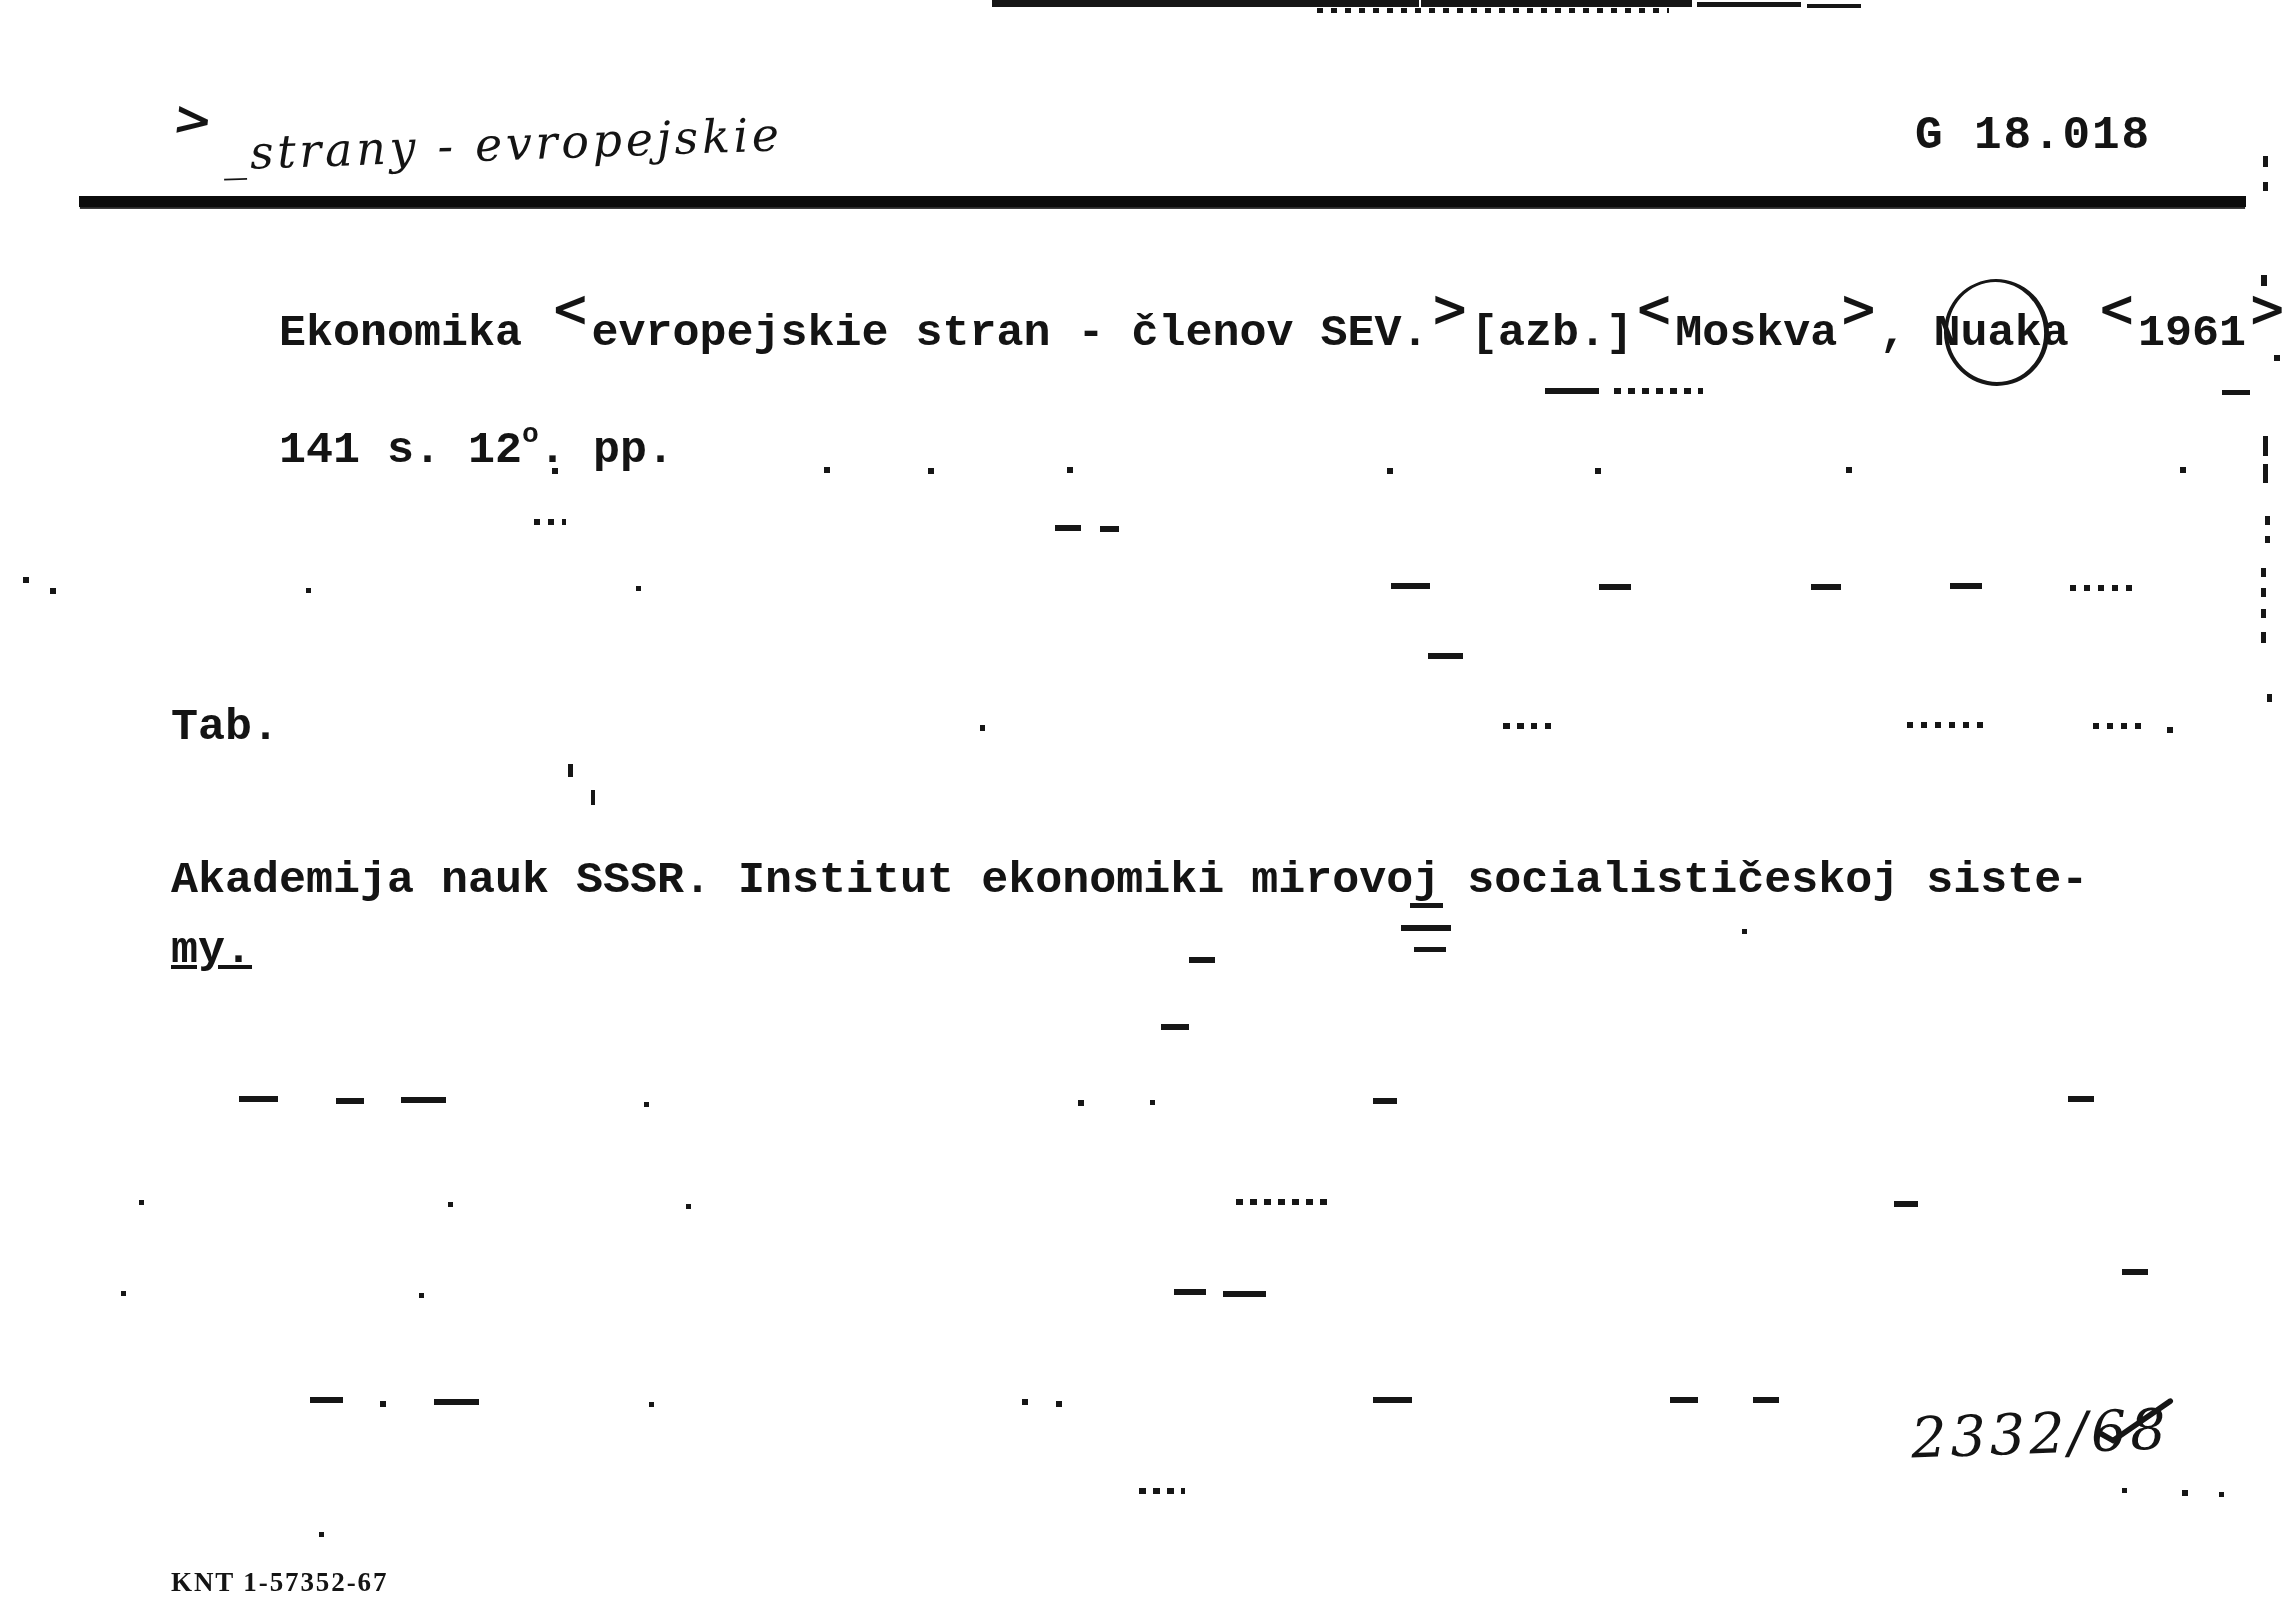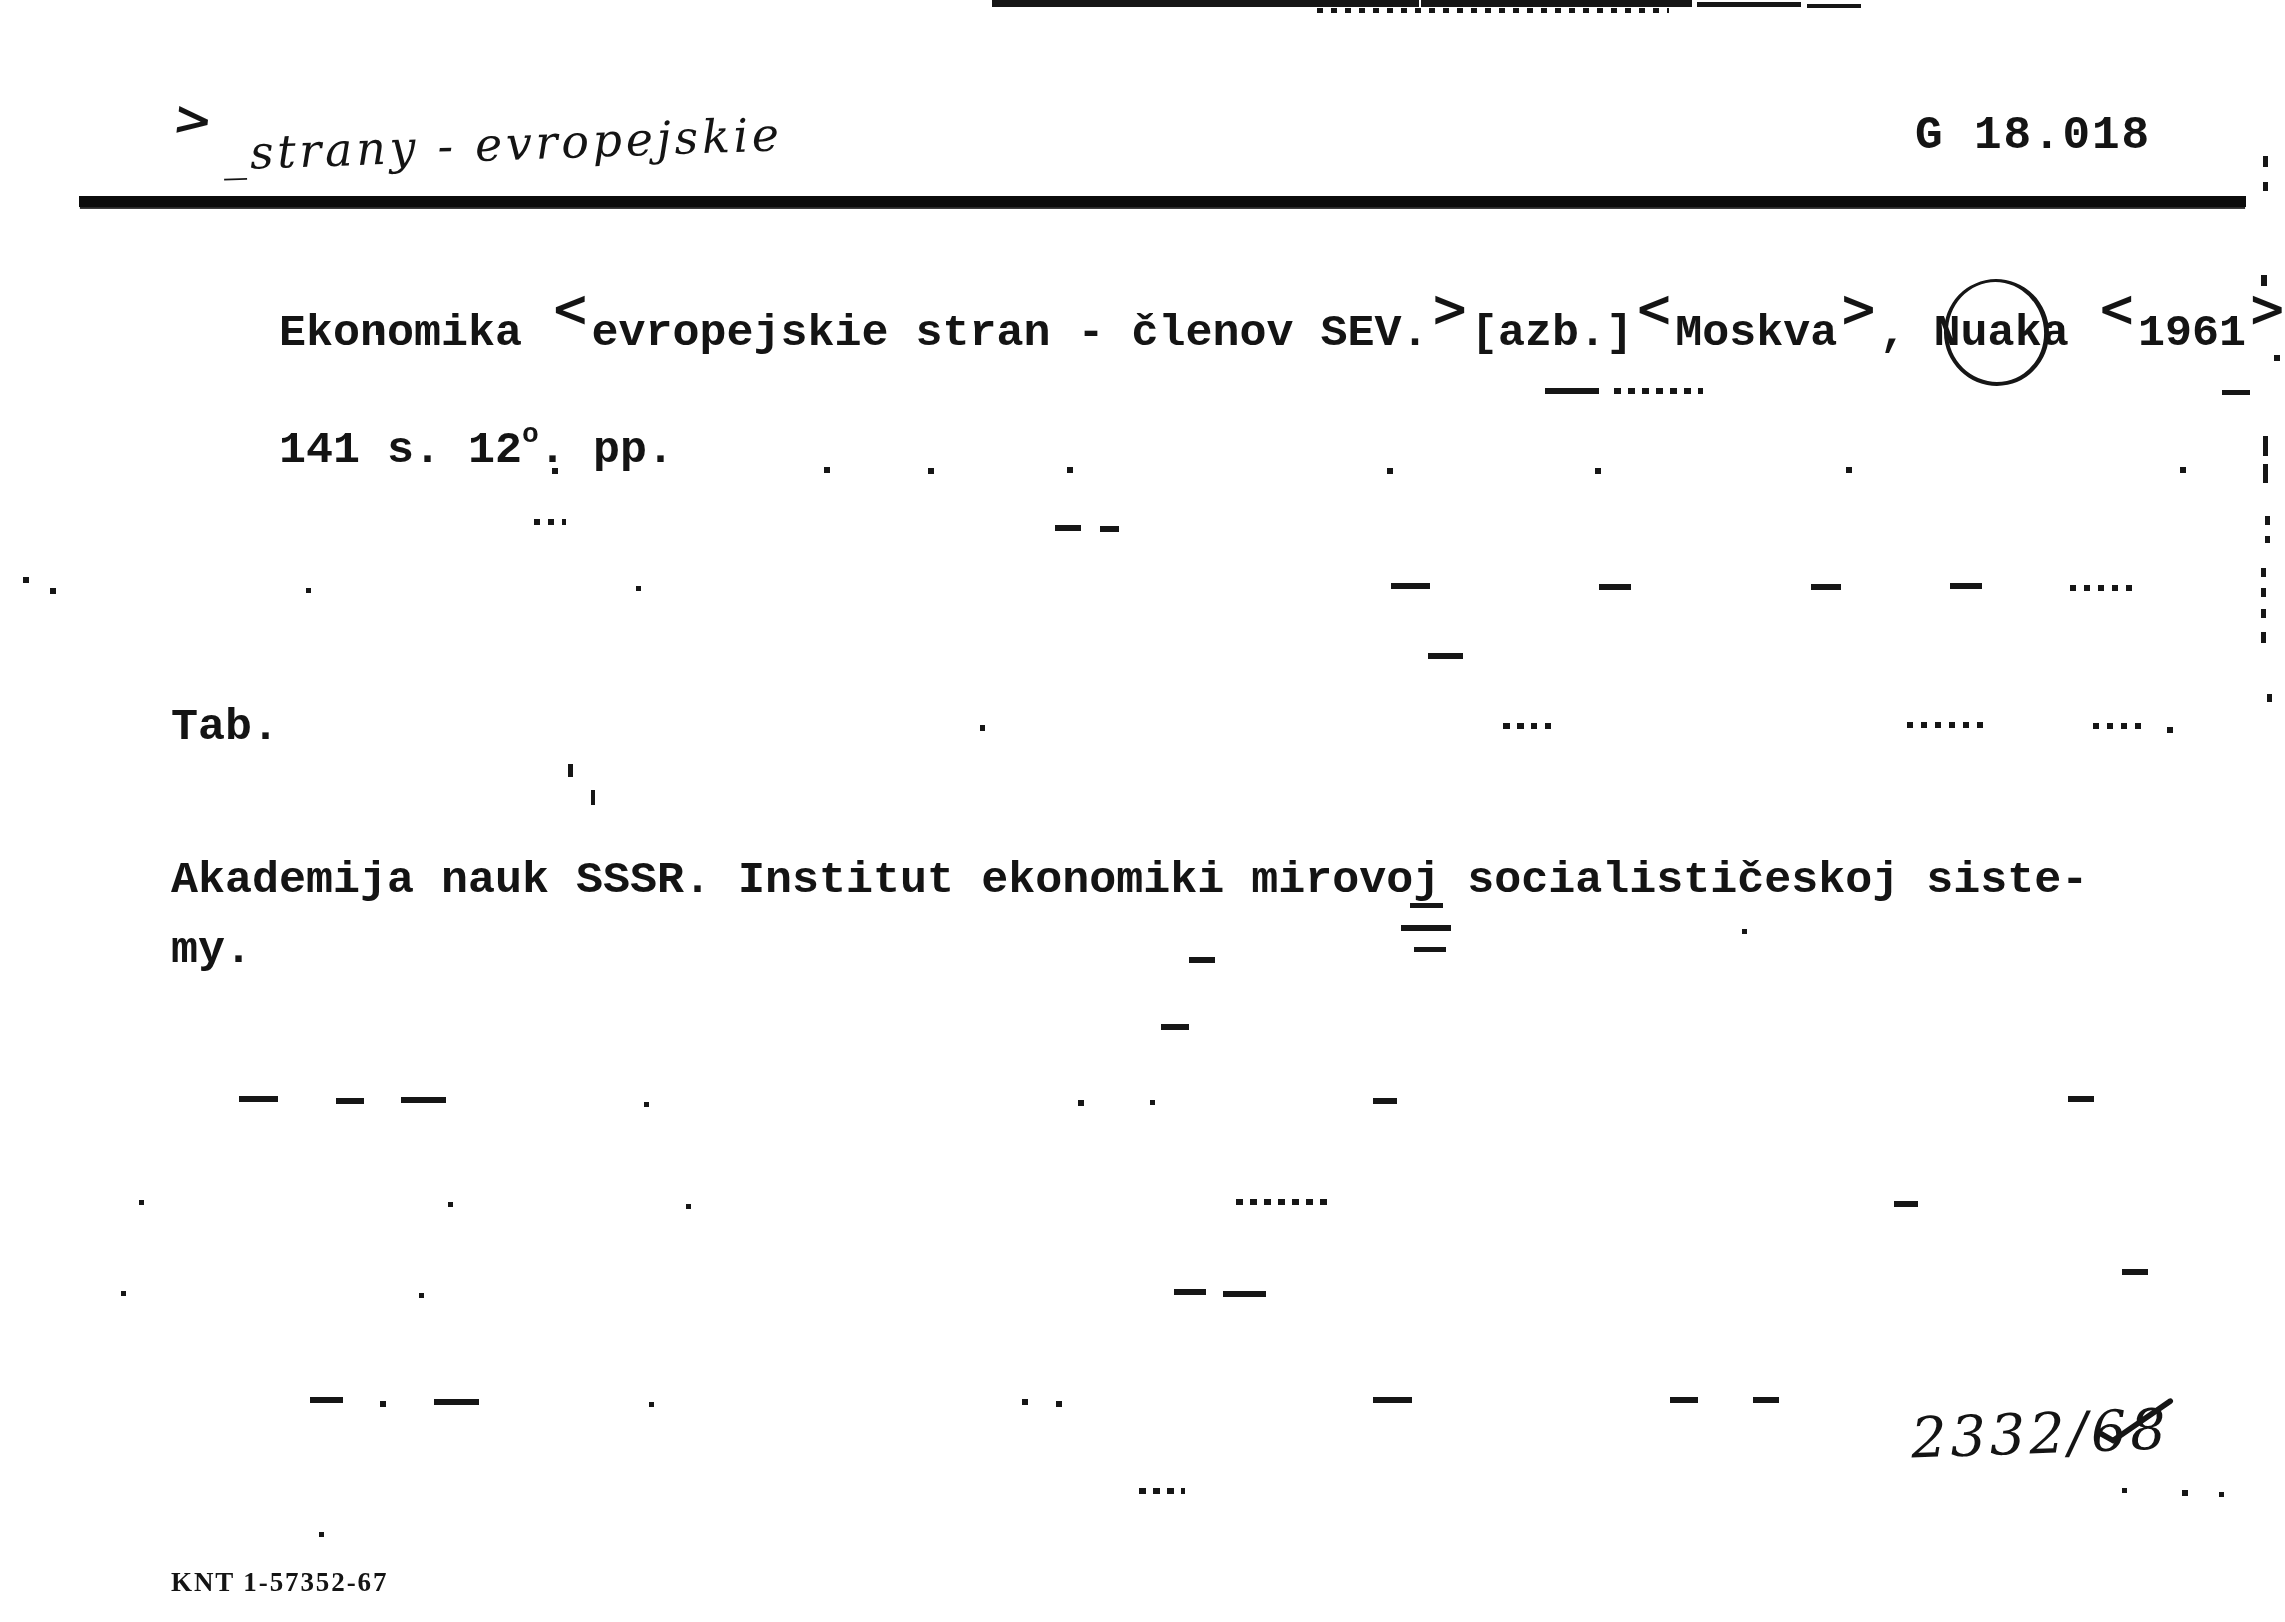--- a/index.html
+++ b/index.html
@@ -17,21 +17,21 @@
   .hdr-hand{display:inline-block;font-family:"DejaVu Serif",serif;font-style:italic;font-weight:500;
     font-size:46px;letter-spacing:3.7px;transform:rotate(-2deg);white-space:pre;}
   .shelf{left:1915px;top:113px;font-size:46px;letter-spacing:1.9px;}
   .rule{position:absolute;left:79px;top:196px;width:2167px;height:11px;background:#0c0c0c;
     box-shadow:0 2.8px 0 -0.9px #2a2a2a;}
   
   .l1{left:171px;top:261px;font-size:45px;}
   .l2{left:171px;top:383px;font-size:45px;}
   .l3{left:171px;top:705px;font-size:45px;}
   .l4{left:171px;top:821px;font-size:45px;margin-top:37px;}
-  .l5{left:171px;top:928px;font-size:45px;}
+  .l5{left:171px;top:928px;font-size:45px;text-decoration:underline;}
   .cm{display:inline-block;font-family:"DejaVu Serif",serif;font-size:46px;font-weight:bold;
     transform:translateY(-20.4px) scaleY(1.1);margin:0 1.9px;}
   .sup{display:inline-block;font-size:28px;transform:translateY(-20.4px);}
   .loopwrap{position:relative;display:inline-block;}
   .ring{position:absolute;left:-16.7px;top:-32px;width:96px;height:100px;
     border:4.6px solid #161616;border-radius:50%;transform:rotate(-12deg);
     border-top-width:3.7px;border-right-width:5.6px;}
   
   .accnum{left:1911px;top:1406px;font-family:"DejaVu Serif",serif;font-style:italic;
     font-size:56px;font-weight:500;letter-spacing:3.7px;transform:rotate(-2deg);white-space:pre;}

